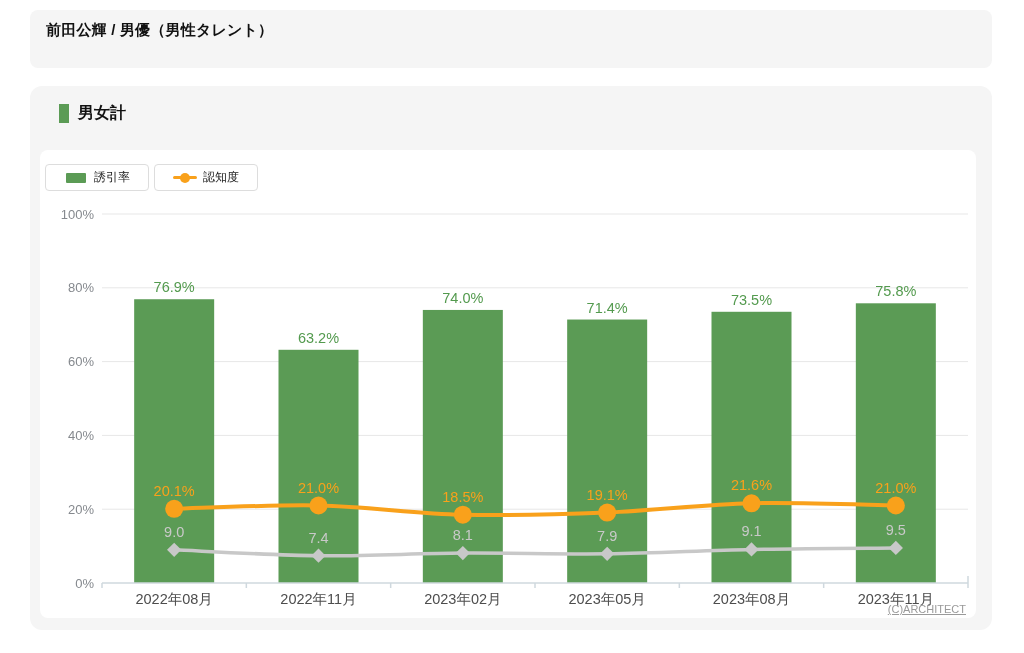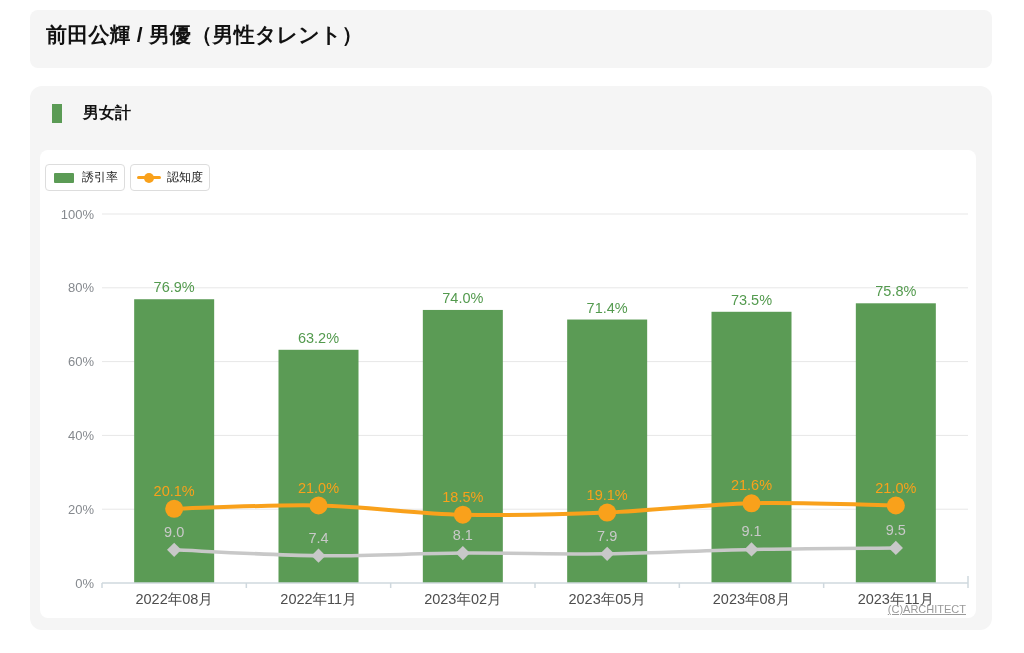--- a/index.html
+++ b/index.html
@@ -10,48 +10,48 @@
     overflow: hidden;
   }
   .page { position: relative; width: 1024px; height: 653px; }
 
   
   .header-card {
     position: absolute; left: 30px; top: 10px; width: 962px; height: 58px;
     background: #f5f5f5; border-radius: 8px;
     padding: 11px 16px 0 16px;
   }
-  .page-title { font-size: 21px; font-weight: bold; color: #111; letter-spacing: .2px; }
+  .page-title { font-size: 15px; font-weight: bold; color: #111; letter-spacing: .2px; }
   .page-subtitle { margin-top: 6px; font-size: 10.5px; color: #666; }
 
   
   .main-card {
     position: absolute; left: 30px; top: 86px; width: 962px; height: 544px;
     background: #f5f5f5; border-radius: 12px;
   }
   .section-header {
-    position: absolute; left: 22px; top: 17px;
-    display: flex; align-items: center; gap: 21px;
+    position: absolute; left: 29px; top: 17px;
+    display: flex; align-items: center; gap: 9px;
   }
   .section-bullet { width: 10px; height: 19px; background: #5b9b55; }
   .section-title { font-size: 16px; font-weight: bold; color: #111; }
 
   
   .chart-card {
     position: absolute; left: 10px; top: 64px; width: 936px; height: 468px;
     background: #ffffff; border-radius: 8px;
   }
   .legend-row {
     position: absolute; left: 5px; top: 14px;
     display: flex; gap: 5px;
   }
   .legend-item {
     display: inline-flex; align-items: center; gap: 6px;
     background: #fff; border: 1px solid #ddd; border-radius: 4px;
-    padding: 4px 6px; font-size: 12px; color: #222; cursor: pointer;
+    padding: 4px 18px; font-size: 12px; color: #222; cursor: pointer;
   }
   .lg-marker { position: relative; width: 24px; height: 12px; flex: 0 0 auto; }
   .lg-bar-swatch { position: absolute; left: 2px; top: 1px; width: 20px; height: 10px; border-radius: 1px; }
   .lg-line { position: absolute; left: 0; top: 4.5px; width: 24px; height: 3px; border-radius: 2px; }
   .lg-dot { position: absolute; left: 7px; top: 1px; width: 10px; height: 10px; border-radius: 50%; }
   .lg-diamond { position: absolute; left: 8px; top: 2px; width: 8px; height: 8px; transform: rotate(45deg); }
 
   svg.chart { position: absolute; left: 0; top: 0; }
   .copyright {
     position: absolute; right: 10px; bottom: 3px;

